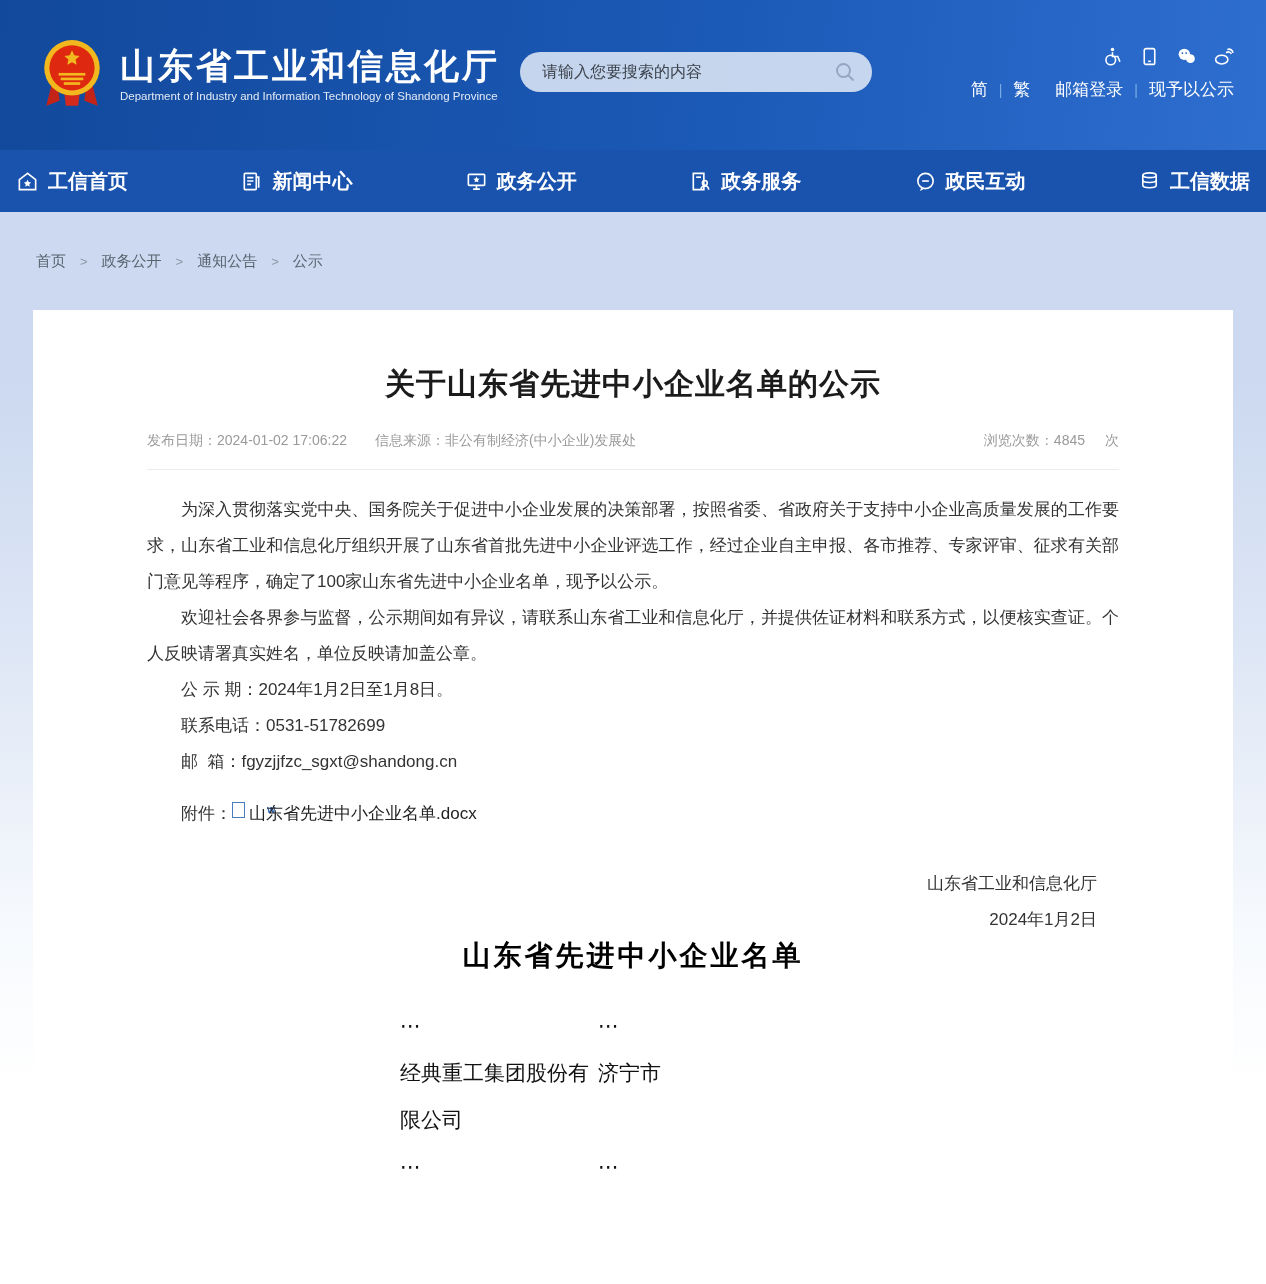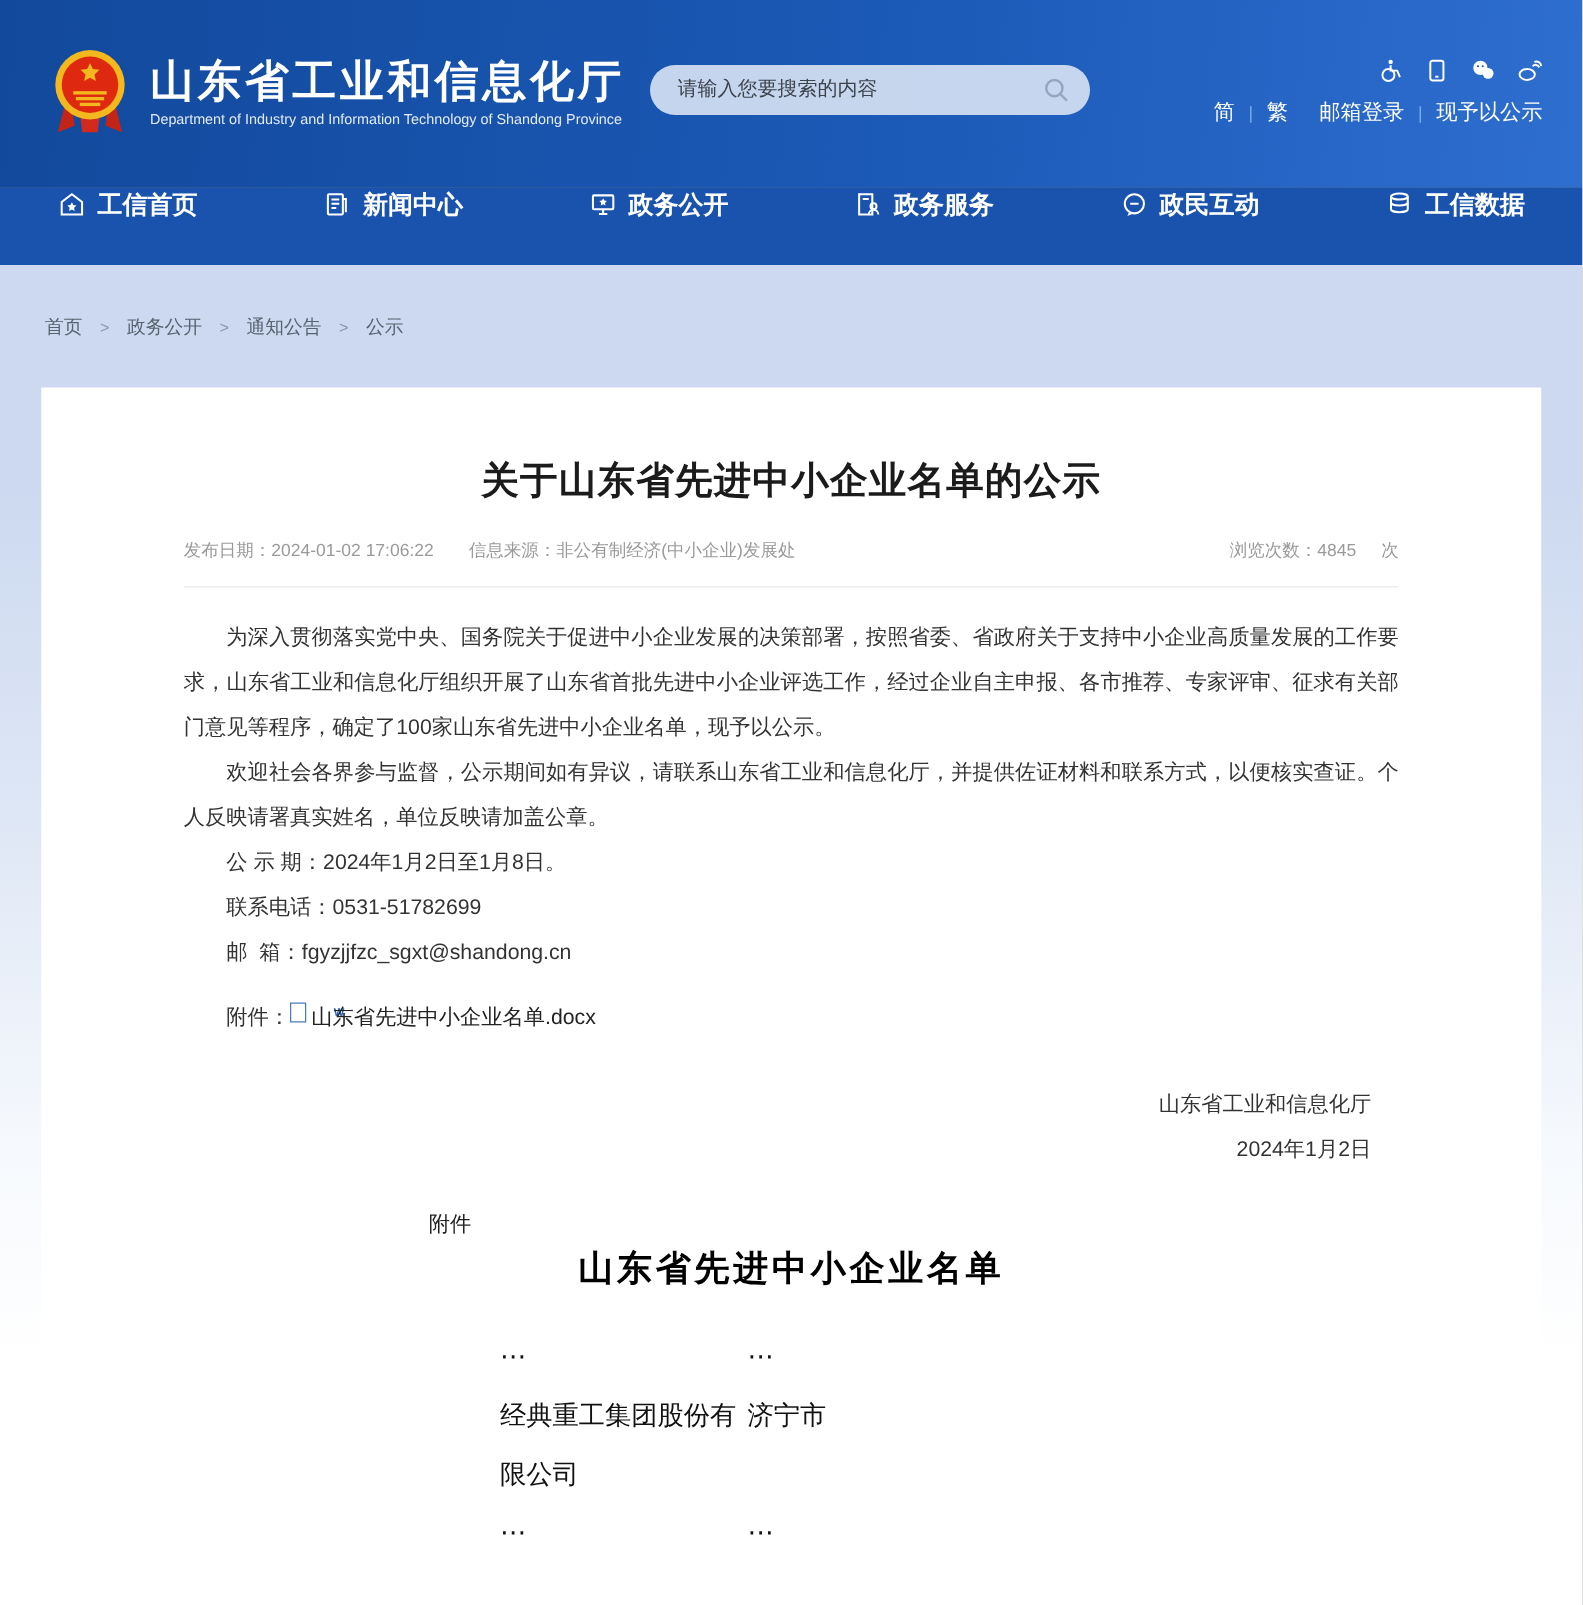--- a/index.html
+++ b/index.html
@@ -1,17 +1,17 @@
 <!DOCTYPE html>
 <html><head>
 <meta charset="utf-8">
 <style>
   * { margin:0; padding:0; box-sizing:border-box; }
   body { font-family:"Liberation Sans","DejaVu Sans",sans-serif; background:#fff; }
-  .page { width:1266px; height:1284px; overflow:hidden; background:#737373; }
+  .page { width:1266px; height:1284px; overflow:hidden; background:#eab308; }
 
   
   .site-header{
     height:150px;
     background:linear-gradient(95deg,#12499c 0%,#1b59b6 55%,#2e6ecf 100%);
     display:flex; align-items:center; position:relative;
   }
   .brand{ display:flex; align-items:center; margin-left:38px; }
   .emblem{ width:68px; height:74px; flex:0 0 auto; }
   .brand-text{ margin-left:14px; }
@@ -30,22 +30,22 @@
     flex-direction:column; align-items:flex-end; }
   .icon-row{ display:flex; gap:16px; align-items:center; }
   .icon-row svg{ width:21px; height:21px; cursor:pointer; }
   .link-row{ display:flex; align-items:center; gap:11px; margin-top:11px;
     color:#fff; font-size:17px; }
   .link-row .lk{ cursor:pointer; }
   .link-row .sep{ color:rgba(150,195,240,.75); font-size:14px; }
   .gap-left{ margin-left:14px; }
 
   
-  .main-nav{ height:62px; background:#1a53ad; display:flex; align-items:flex-start;
-    justify-content:space-between; padding:0 46px; }
+  .main-nav{ height:62px; background:#1a53ad; display:flex; align-items:center;
+    justify-content:space-between; padding:0 16px; }
   .nav-item{ display:flex; align-items:center; gap:9px; color:#fff;
     font-size:20px; font-weight:bold; cursor:pointer; white-space:nowrap; }
   .nav-item svg{ width:23px; height:23px; }
 
   
   .page-body{
     height:1072px;
     background:linear-gradient(180deg,#ccd9f0 0%,#ccd9f0 16%,#dde6f5 40%,#f6f9fd 66%,#ffffff 82%);
   }
   .breadcrumb{ height:98px; display:flex; align-items:center; padding-left:36px;
@@ -235,21 +235,20 @@
 
         <div class="attach-line">
           <span>附件：</span><span class="attach-link"><span class="doc-icon">W</span><span>山东省先进中小企业名单.docx</span></span>
         </div>
 
         <div class="signature">
           <div>山东省工业和信息化厅</div>
           <div>2024年1月2日</div>
         </div>
 
-        <div class="appendix-label">附件</div>
         <h2 class="appendix-title">山东省先进中小企业名单</h2>
 
         <div class="appendix-rows">
           <div class="appendix-row">
             <span>⋯</span>
             <span>⋯</span>
           </div>
           <div class="appendix-row">
             <span>经典重工集团股份有限公司</span>
             <span>济宁市</span>

